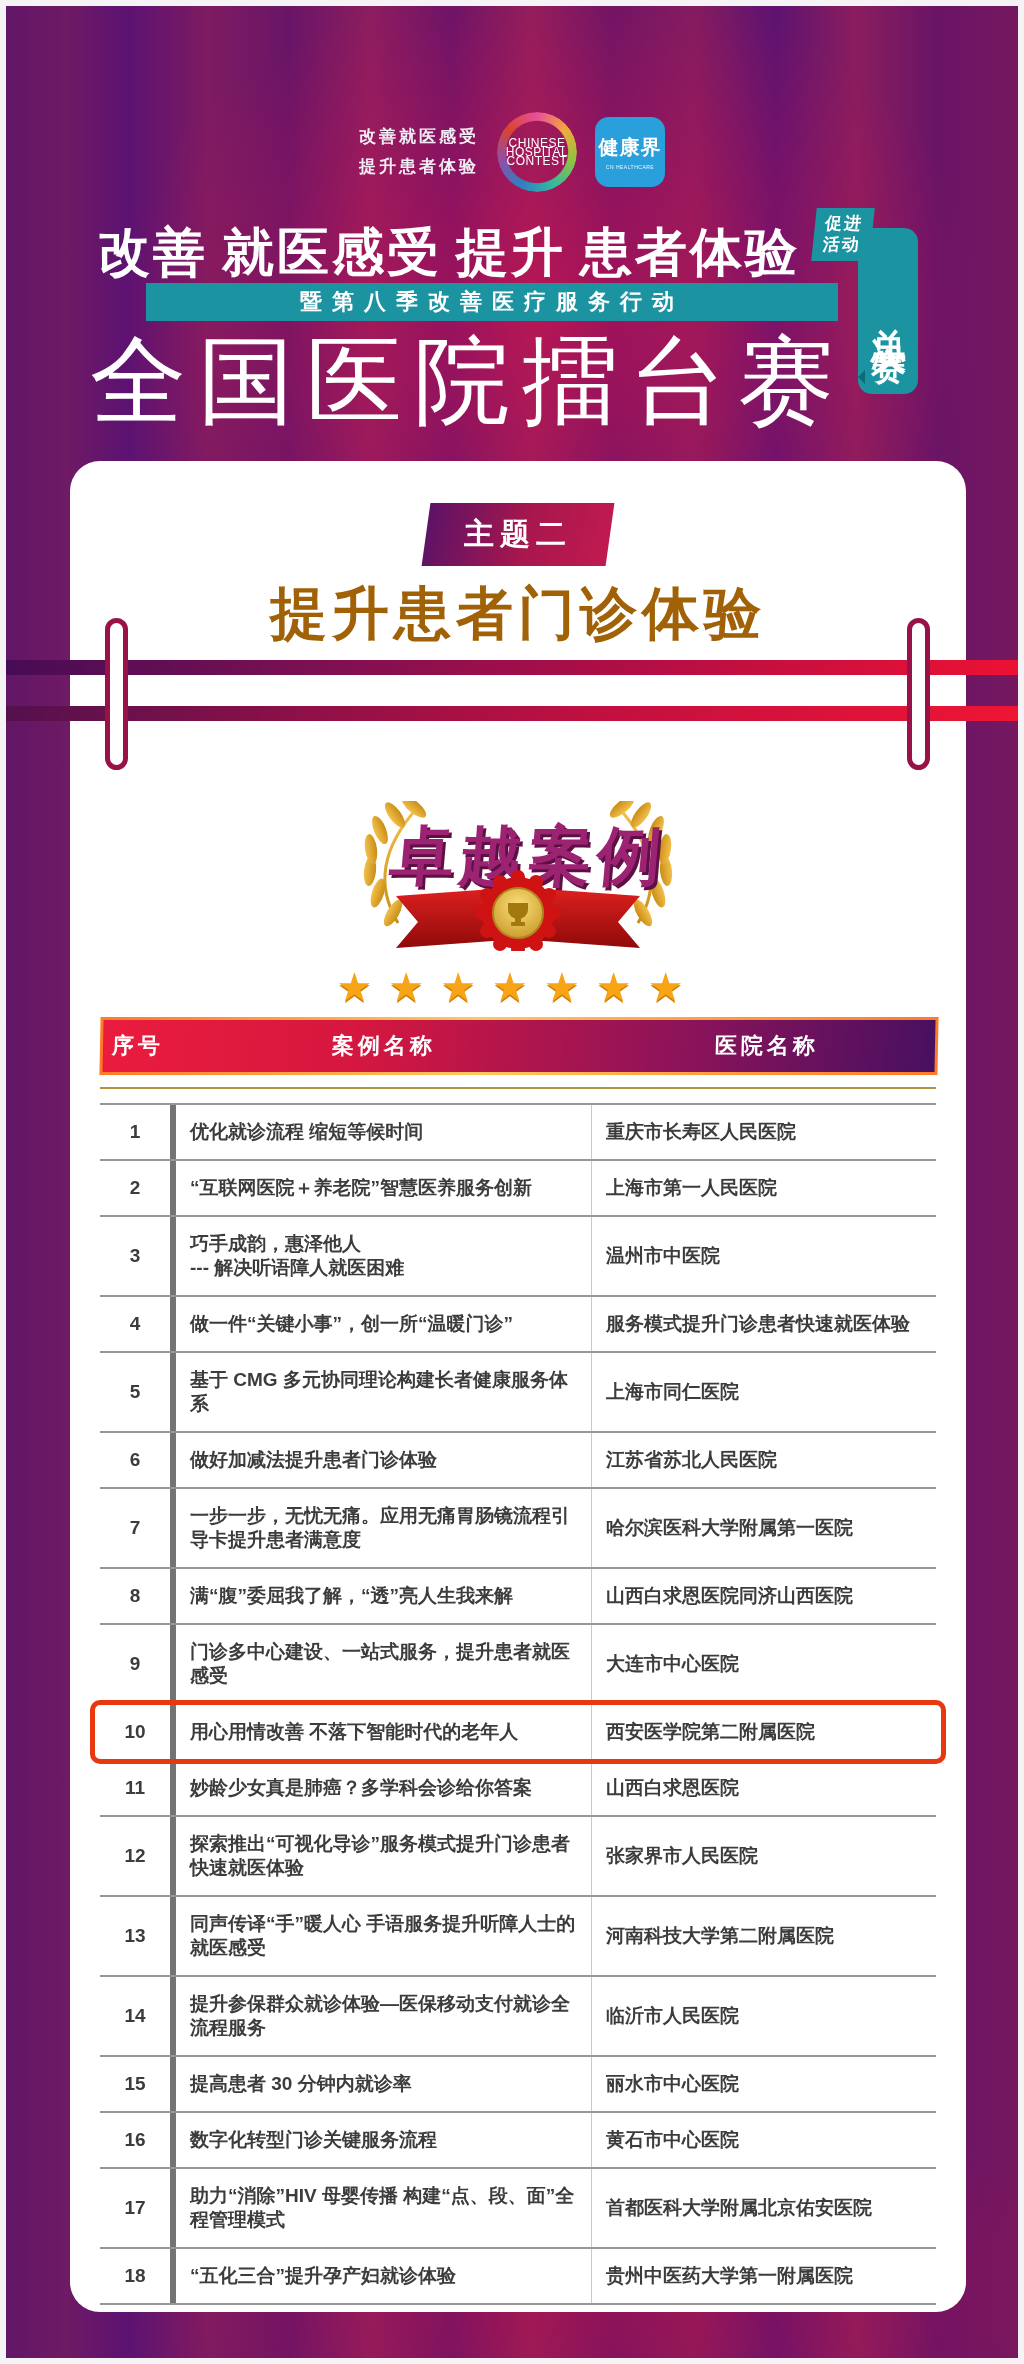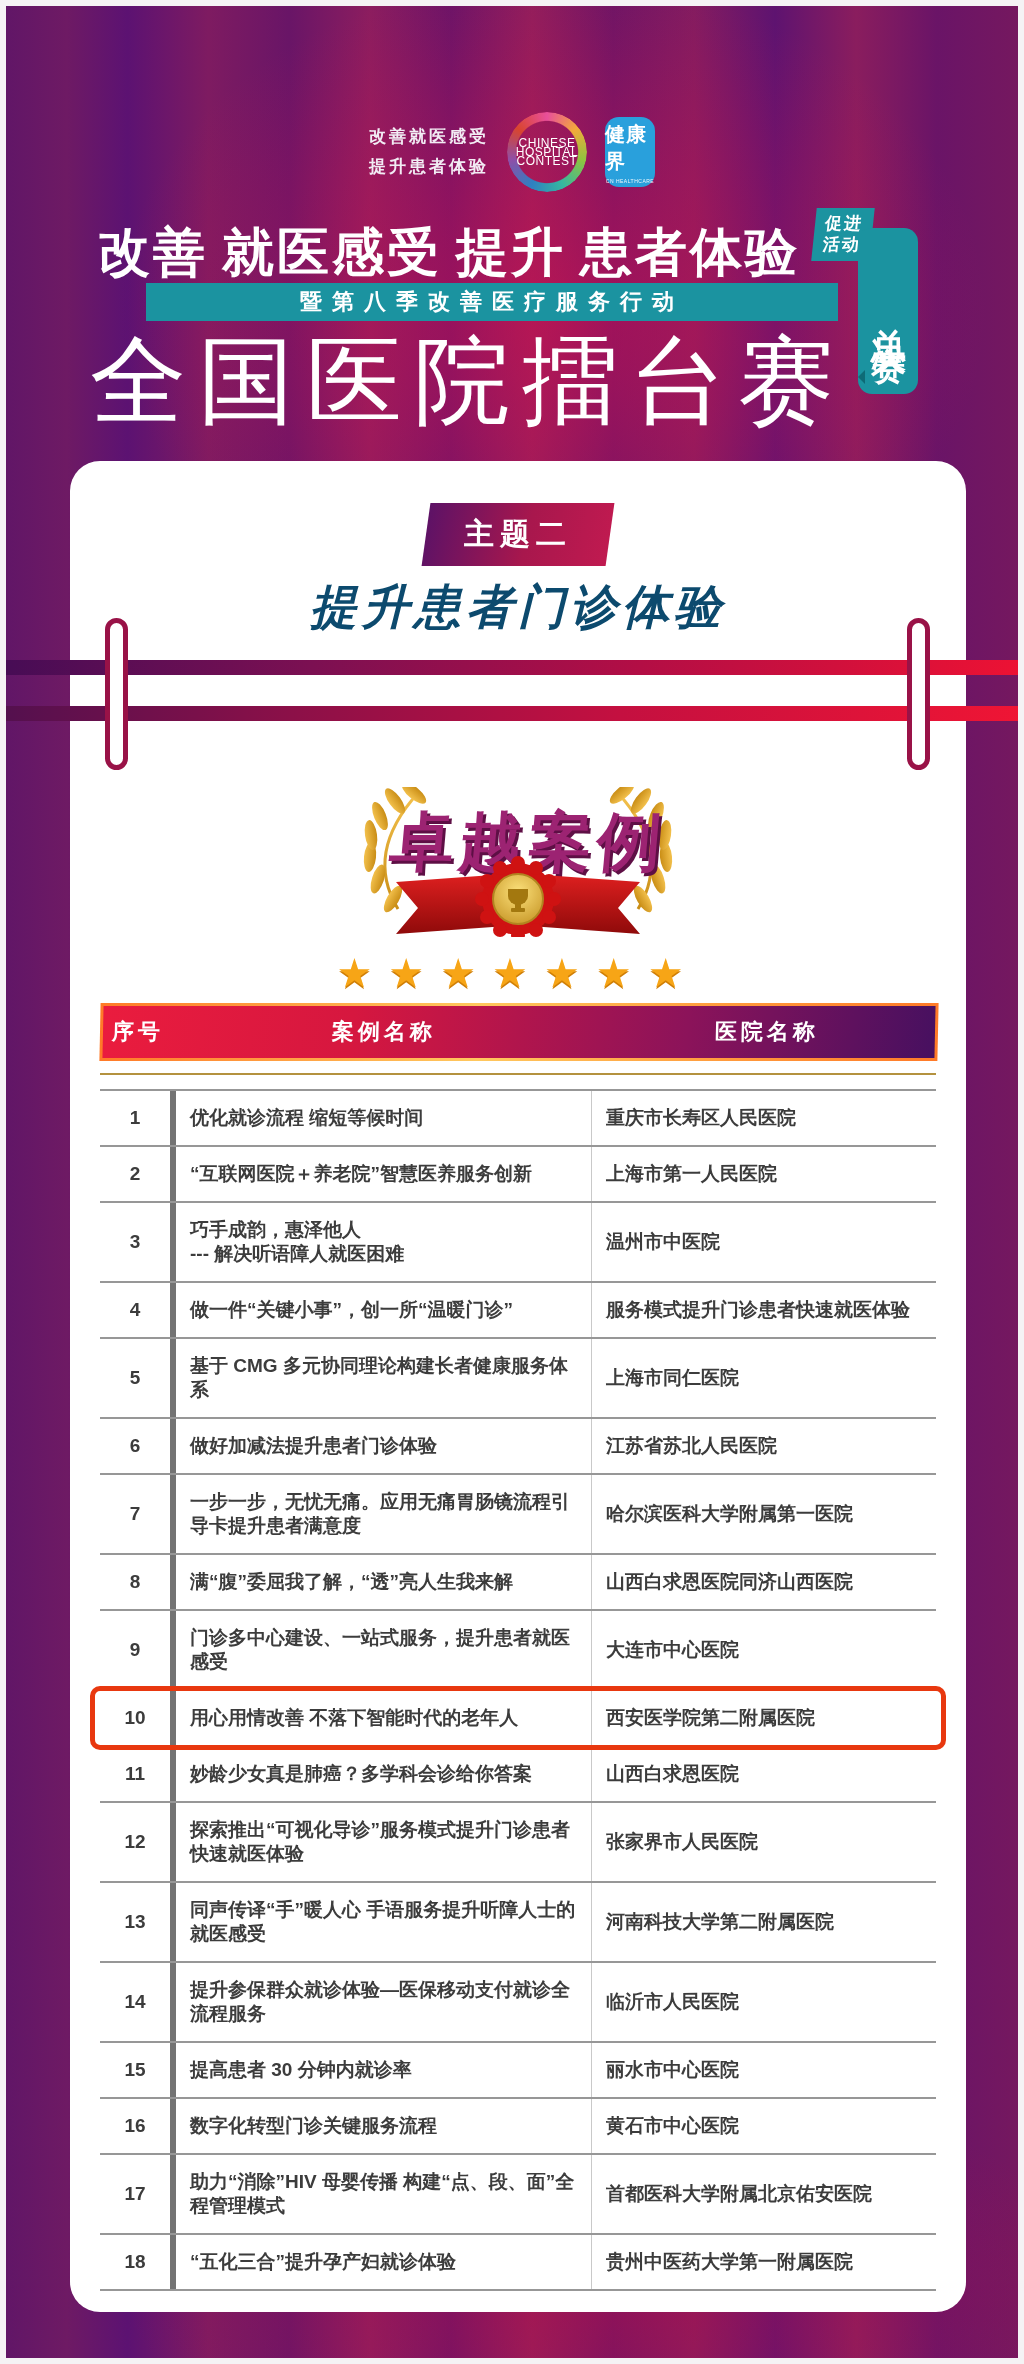--- a/index.html
+++ b/index.html
@@ -15,42 +15,42 @@
   }
   
   .logos{position:absolute;top:106px;left:0;width:100%;display:flex;justify-content:center;align-items:center;gap:18px;}
   .tagline{color:#f2ecf4;font-size:17px;font-weight:700;letter-spacing:3px;line-height:1.75;text-align:left;}
   .ring-logo{position:relative;width:80px;height:80px;}
   .ring{position:absolute;inset:0;border-radius:50%;
     background:conic-gradient(#e94f9a,#f2a93b,#8fc43f,#35b8a0,#2f7fc1,#8e4fa8,#d8452f,#e94f9a);
     -webkit-mask:radial-gradient(circle,transparent 54%,#000 56%);mask:radial-gradient(circle,transparent 54%,#000 56%);}
   .ring-text{position:absolute;inset:0;display:flex;align-items:center;justify-content:center;text-align:center;
     color:#fff;font-size:12px;font-weight:400;line-height:9px;letter-spacing:.5px;white-space:pre-line;}
-  .blue-logo{width:50px;height:70px;background:#29a0dc;border-radius:14px;display:flex;flex-direction:column;align-items:center;justify-content:center;color:#fff;}
+  .blue-logo{width:70px;height:70px;background:#29a0dc;border-radius:14px;display:flex;flex-direction:column;align-items:center;justify-content:center;color:#fff;}
   .blue-logo .zh{font-size:20px;font-weight:900;letter-spacing:1px;}
   .blue-logo .en{font-size:5px;letter-spacing:.5px;margin-top:3px;opacity:.92;}
   
   .title-line{position:absolute;top:212px;left:92px;color:#fff;font-size:52px;font-weight:900;letter-spacing:3px;white-space:nowrap;display:flex;align-items:flex-start;}
   .title-line .seg{display:inline-block;}
   .title-line .u{border-bottom:7px solid #fff;padding-bottom:3px;}
   .title-line .gap{width:14px;}
   .promo-badge{display:inline-block;background:#1b93a0;color:#fff;font-size:17px;font-weight:800;line-height:1.25;
     padding:5px 10px;margin-left:14px;transform:translateY(-10px) skewX(-6deg);letter-spacing:2px;white-space:pre-line;text-align:center;}
   .season-bar{position:absolute;top:277px;left:140px;width:692px;height:38px;background:#1b93a0;color:#ffffff;
     font-size:22px;font-weight:800;letter-spacing:10px;text-align:center;line-height:38px;}
   .main-title{position:absolute;top:312px;left:84px;color:#fff;font-size:96px;font-weight:400;letter-spacing:12px;white-space:nowrap;}
   .final-badge{position:absolute;top:222px;left:852px;width:60px;height:166px;background:#1b93a0;border-radius:14px;
     color:#fff;font-size:35px;font-weight:900;writing-mode:vertical-rl;text-orientation:upright;letter-spacing:9px;
     display:flex;align-items:center;justify-content:center;padding-top:4px;}
   .final-badge::after{content:"";position:absolute;left:-7px;bottom:10px;border:7px solid transparent;border-right-color:#0e6b76;}
   
   .sheet{position:absolute;left:64px;top:455px;width:896px;height:1851px;background:#fff;border-radius:30px;padding:0 30px;z-index:1;}
   .theme-badge{width:max-content;margin:42px auto 0;background:linear-gradient(95deg,#5d1266,#a8174d 55%,#c01a50);
     color:#fff;font-size:30px;font-weight:900;letter-spacing:6px;padding:11px 38px;transform:skewX(-8deg);}
-  .theme-title{margin-top:10px;text-align:center;color:#0c4a6e;font-size:47px;font-weight:900;font-style:italic;letter-spacing:5px;}
+  .theme-title{margin-top:10px;text-align:center;color:#a16207;font-size:57px;font-weight:900;letter-spacing:5px;}
   
   .bar{position:absolute;left:0;width:1024px;z-index:2;}
   .bar.top{top:654px;height:15px;background:linear-gradient(90deg,#470c55,#7c1052 30%,#b30e45 62%,#ee1233);}
   .bar.bottom{top:700px;height:15px;background:linear-gradient(90deg,#54104e,#8c1048 28%,#c41040 60%,#f01534);}
   .ring2{position:absolute;top:612px;width:23px;height:152px;background:#fff;border:5px solid #991247;border-radius:14px;z-index:3;}
   .ring2.left{left:99px;} .ring2.right{left:901px;}
   
   .emblem{display:block;margin:148px auto 0;}
   .stars{margin-top:16px;text-align:center;font-size:40px;letter-spacing:16px;color:#f7a516;
     text-shadow:0 2px 0 #d07f06;line-height:1;white-space:nowrap;}

